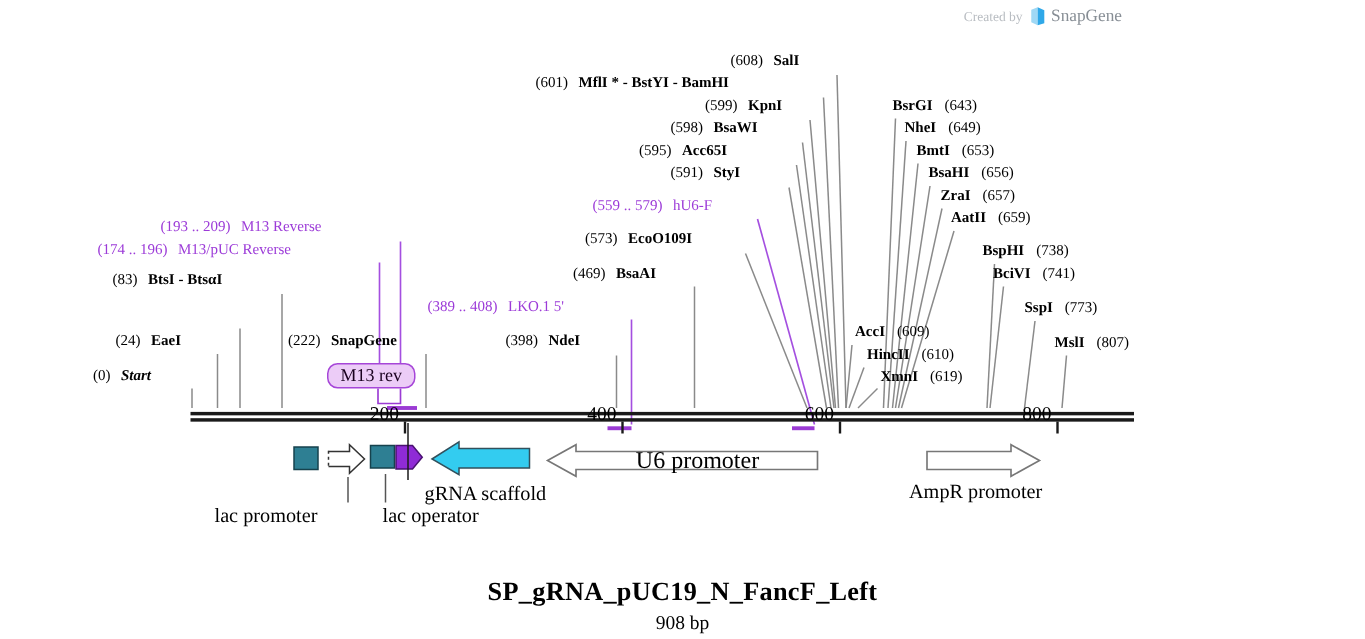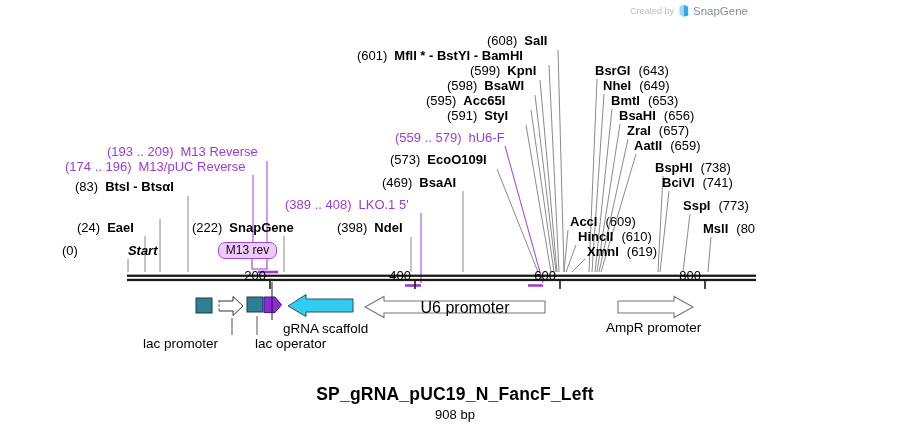--- a/index.html
+++ b/index.html
@@ -1,27 +1,27 @@
 <!DOCTYPE html>
 <html><head>
 <meta charset="utf-8">
 <style>
   html,body{margin:0;padding:0;background:#fff;}
   .canvas{
     position:relative;width:756px;height:426px;background:#ffffff;
-    font-family:Liberation Sans, sans-serif;
+    font-family:Liberation Serif, serif;
     overflow:hidden;color:#000;border-radius:18px;
   }
   .layer{position:absolute;left:0;top:0;}
-  .lbl{position:absolute;font-size:13px;white-space:nowrap;line-height:14px;}
+  .lbl{position:absolute;font-size:10px;white-space:nowrap;line-height:14px;}
   .lbl .pos{font-weight:normal;}
   .lbl .nm{font-weight:bold;}
   .lbl.L .pos{margin-right:7px;}
   .lbl.R .nm{margin-right:8px;}
-  .lbl.term .nm{font-style:italic;font-weight:bold;margin-left:43px;}
+  .lbl.term .nm{font-style:italic;font-weight:bold;}
   .lbl.primer{color:#9c3bd8;}
   .lbl.primer .pos{font-weight:normal;margin-right:7px;}
   .lbl.primer .nm{font-weight:normal;}
   .featlbl{position:absolute;font-size:13.5px;white-space:nowrap;color:#000;}
   .m13box{
     position:absolute;left:218px;top:242px;width:57px;height:15px;
     background:#ecccf7;border:1.2px solid #a646d8;border-radius:7px;
     font-size:12px;color:#1a001f;text-align:center;line-height:14px;
   }
   .tick-num{position:absolute;width:28px;text-align:right;font-size:13px;top:268px;}

